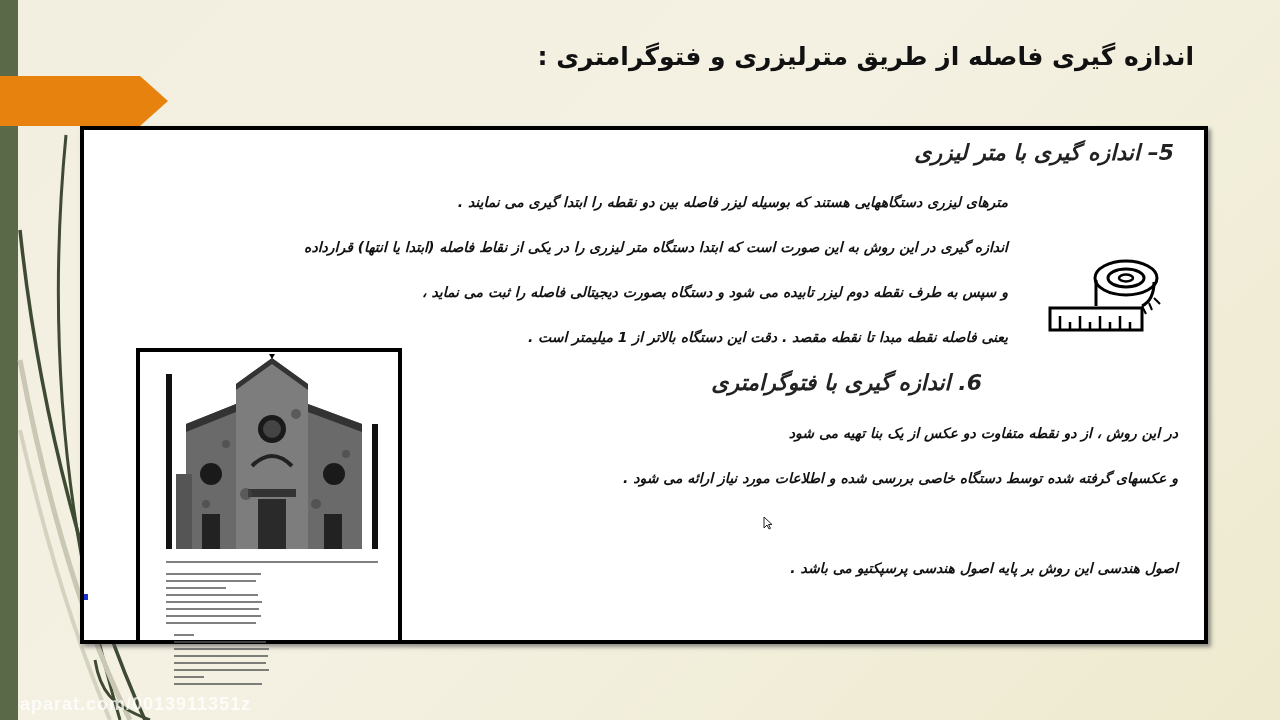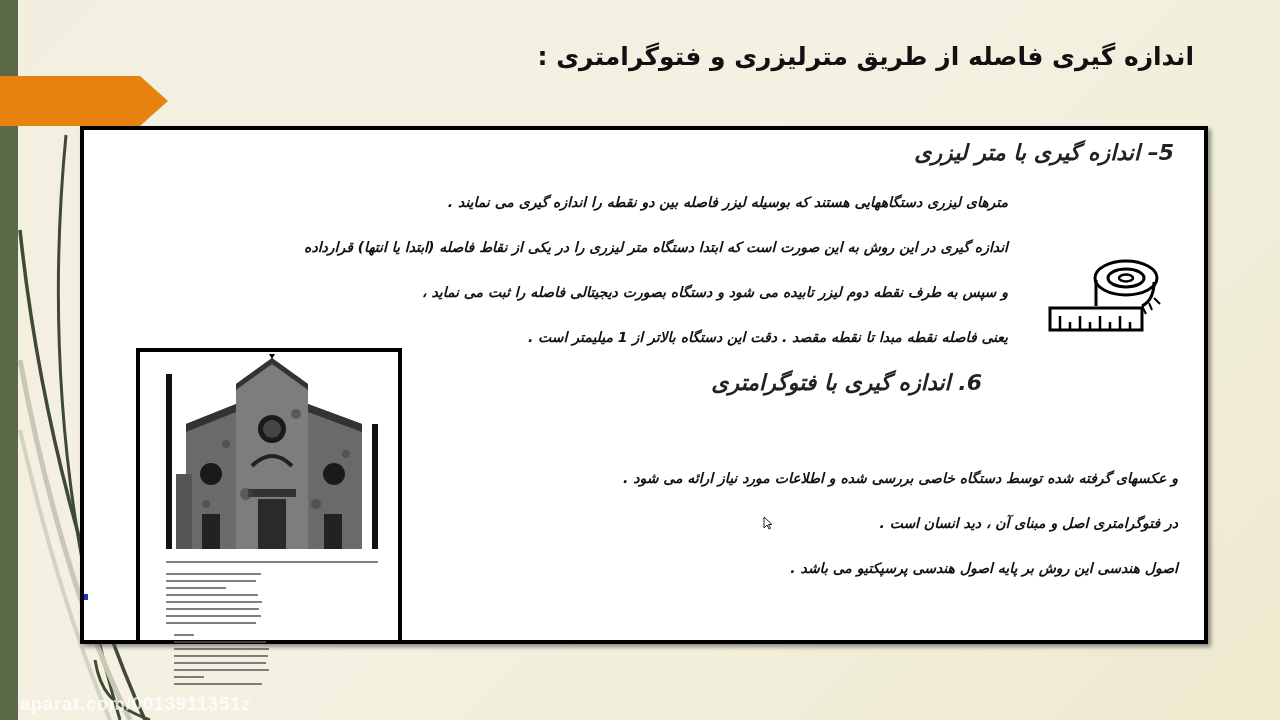--- a/index.html
+++ b/index.html
@@ -73,39 +73,39 @@
   <path d="M20 430 C 50 560, 80 650, 110 720" stroke="#d4d3c0" stroke-width="4" fill="none"></path>
   <path d="M95 660 C 100 690, 110 705, 150 720" stroke="#3f4a33" stroke-width="3" fill="none"></path>
 </svg>
 
 <div class="orange-arrow"></div>
 
 <div class="slide-title">اندازه گیری فاصله از طریق مترلیزری و فتوگرامتری  :</div>
 
 <div class="content-box">
   <div class="rtl h5">5– اندازه گیری با متر لیزری</div>
-  <div class="rtl p p1">مترهای لیزری دستگاههایی هستند که بوسیله لیزر فاصله بین دو نقطه را اندازه گیری می نمایند .</div>
+  <div class="rtl p p1">مترهای لیزری دستگاههایی هستند که بوسیله لیزر فاصله بین دو نقطه را ابتدا گیری می نمایند .</div>
   <div class="rtl p p2">اندازه گیری در این روش به این صورت است که ابتدا دستگاه متر لیزری را در یکی از نقاط فاصله (ابتدا یا انتها) قرارداده</div>
   <div class="rtl p p3">و سپس به طرف نقطه دوم لیزر تابیده می شود و دستگاه بصورت دیجیتالی فاصله را ثبت می نماید ،</div>
   <div class="rtl p p4">یعنی فاصله نقطه مبدا تا نقطه مقصد . دقت این دستگاه بالاتر از 1 میلیمتر است .</div>
 
   <svg class="tape-icon" viewBox="0 0 120 80">
     <ellipse cx="80" cy="24" rx="31" ry="17" fill="none" stroke="#000" stroke-width="3"></ellipse>
     <ellipse cx="80" cy="24" rx="18" ry="9" fill="none" stroke="#000" stroke-width="3"></ellipse>
     <ellipse cx="80" cy="24" rx="7" ry="3.5" fill="none" stroke="#000" stroke-width="2.5"></ellipse>
     <path d="M50 26 L 50 52" stroke="#000" stroke-width="3"></path>
     <path d="M108 28 C 108 40, 104 48, 96 52" stroke="#000" stroke-width="3" fill="none"></path>
     <path d="M96 52 L 100 60 M103 49 L 106 56 M108 44 L 114 50" stroke="#000" stroke-width="2"></path>
     <rect x="4" y="54" width="92" height="22" fill="#fff" stroke="#000" stroke-width="3"></rect>
     <path d="M14 62 L14 76 M24 68 L24 76 M34 62 L34 76 M44 68 L44 76 M54 62 L54 76 M64 68 L64 76 M74 62 L74 76 M84 68 L84 76" stroke="#000" stroke-width="2.5"></path>
   </svg>
 
   <div class="rtl h6">6. اندازه گیری با فتوگرامتری</div>
+  <div class="rtl p q1">در این روش ، از دو نقطه متفاوت دو عکس از یک بنا تهیه می شود</div>
   <div class="rtl p q2">و عکسهای گرفته شده توسط دستگاه خاصی بررسی شده و اطلاعات مورد نیاز ارائه می شود .</div>
-  <div class="rtl p q3">در فتوگرامتری اصل و مبنای آن ، دید انسان است .</div>
   <div class="rtl p q4">اصول هندسی این روش بر پایه اصول هندسی پرسپکتیو می باشد .</div>
 
   <div class="photo-frame">
     <svg class="church" viewBox="0 0 212 200">
       <rect x="0" y="0" width="212" height="200" fill="#fff"></rect>
       <rect x="0" y="20" width="6" height="175" fill="#111"></rect>
       <rect x="206" y="70" width="6" height="125" fill="#111"></rect>
       <polygon points="20,70 70,50 70,195 20,195" fill="#6a6a6a"></polygon>
       <polygon points="142,50 196,70 196,195 142,195" fill="#6a6a6a"></polygon>
       <polygon points="70,30 106,4 142,30 142,195 70,195" fill="#7d7d7d"></polygon>

